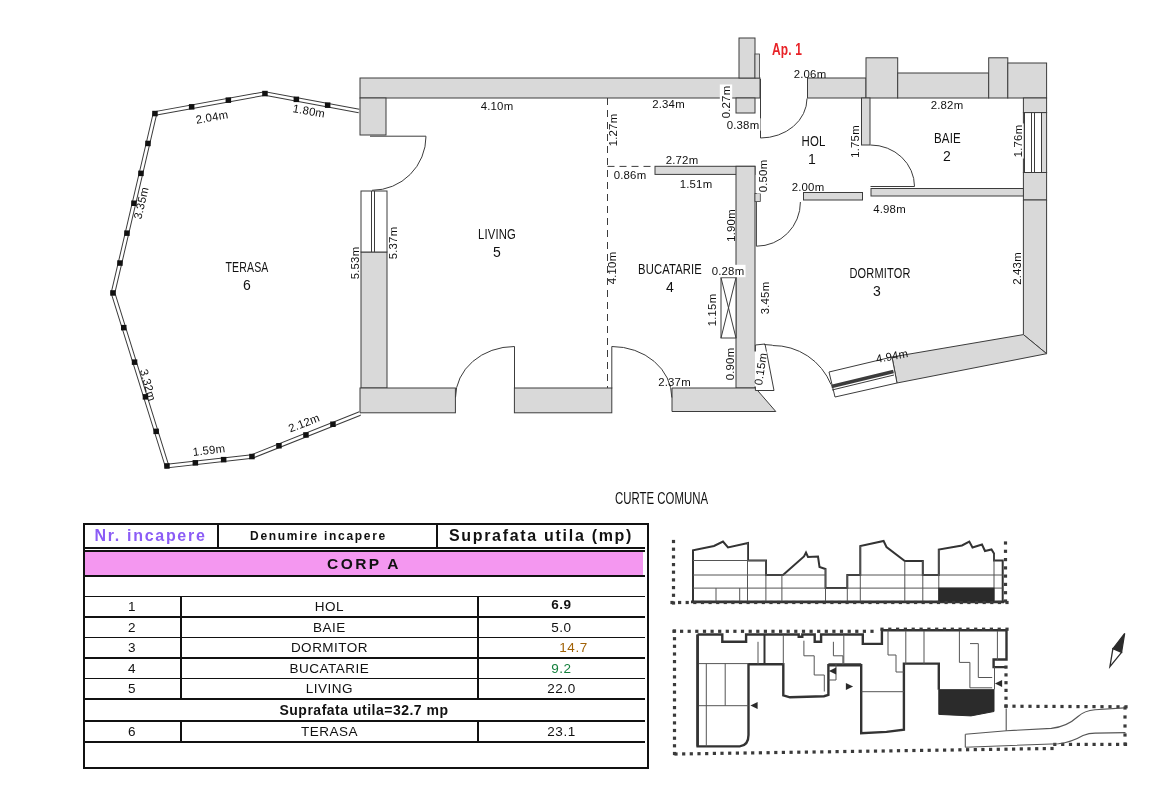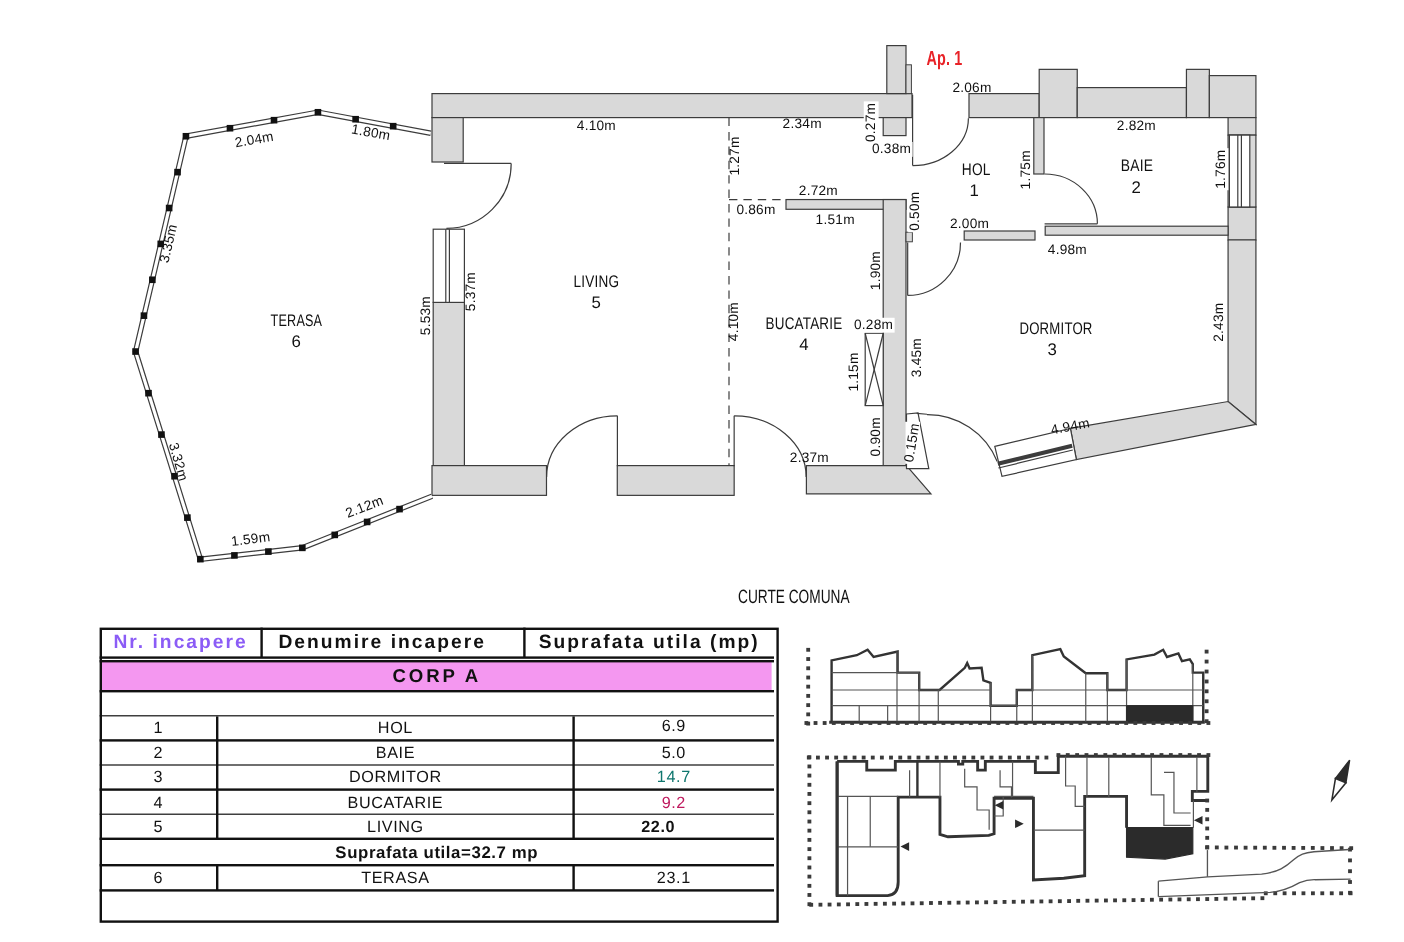--- a/index.html
+++ b/index.html
@@ -418,34 +418,34 @@
 <div style="position:absolute;left:83px;top:698.1px;width:562px;height:1.8px;background:#111"></div>
 <div style="position:absolute;left:83px;top:720.1px;width:562px;height:1.8px;background:#111"></div>
 <div style="position:absolute;left:83px;top:741.1px;width:562px;height:1.8px;background:#111"></div>
 <div style="position:absolute;left:217.2px;top:523px;width:1.6px;height:25px;background:#111"></div>
 <div style="position:absolute;left:436.2px;top:523px;width:1.6px;height:25px;background:#111"></div>
 <div style="position:absolute;left:180.2px;top:596.5px;width:1.6px;height:102.5px;background:#111"></div>
 <div style="position:absolute;left:477.2px;top:596.5px;width:1.6px;height:102.5px;background:#111"></div>
 <div style="position:absolute;left:180.2px;top:721px;width:1.6px;height:21px;background:#111"></div>
 <div style="position:absolute;left:477.2px;top:721px;width:1.6px;height:21px;background:#111"></div>
 <div style="position:absolute;left:83px;top:523px;width:135px;height:25px;display:flex;align-items:center;justify-content:center;font-size:16px;font-weight:bold;letter-spacing:1.7px;color:#8b5cf6">Nr. incapere</div>
-<div style="position:absolute;left:218px;top:523px;width:201px;height:25px;display:flex;align-items:center;justify-content:center;font-size:16px;font-weight:bold;letter-spacing:1.7px;color:#111">Denumire incapere</div>
+<div style="position:absolute;left:218px;top:523px;width:201px;height:25px;display:flex;align-items:center;justify-content:center;font-size:12px;font-weight:bold;letter-spacing:1.7px;color:#111">Denumire incapere</div>
 <div style="position:absolute;left:83px;top:551px;width:562px;height:25px;display:flex;align-items:center;justify-content:center;font-size:15.5px;font-weight:bold;letter-spacing:2.4px;color:#111">CORP A</div>
 <div style="position:absolute;left:437px;top:523px;width:208px;height:25px;display:flex;align-items:center;justify-content:center;font-size:16px;font-weight:bold;letter-spacing:1.7px;color:#111">Suprafata utila (mp)</div>
 <div style="position:absolute;left:83px;top:596.5px;width:98px;height:20.5px;display:flex;align-items:center;justify-content:center;font-size:13.5px;font-weight:normal;letter-spacing:0.5px;color:#111">1</div>
 <div style="position:absolute;left:181px;top:596.5px;width:297px;height:20.5px;display:flex;align-items:center;justify-content:center;font-size:13.5px;font-weight:normal;letter-spacing:0.5px;color:#111">HOL</div>
-<div style="position:absolute;left:478px;top:596.5px;width:167px;height:16px;display:flex;align-items:center;justify-content:center;font-size:13.5px;font-weight:normal;letter-spacing:0.5px;color:#111">6.9</div>
+<div style="position:absolute;left:478px;top:596.5px;width:167px;height:16px;display:flex;align-items:center;justify-content:center;font-size:13.5px;font-weight:bold;letter-spacing:0.5px;color:#111">6.9</div>
 <div style="position:absolute;left:83px;top:617px;width:98px;height:20.5px;display:flex;align-items:center;justify-content:center;font-size:13.5px;font-weight:normal;letter-spacing:0.5px;color:#111">2</div>
 <div style="position:absolute;left:181px;top:617px;width:297px;height:20.5px;display:flex;align-items:center;justify-content:center;font-size:13.5px;font-weight:normal;letter-spacing:0.5px;color:#111">BAIE</div>
 <div style="position:absolute;left:478px;top:617px;width:167px;height:20.5px;display:flex;align-items:center;justify-content:center;font-size:13.5px;font-weight:normal;letter-spacing:0.5px;color:#111">5.0</div>
 <div style="position:absolute;left:83px;top:637.5px;width:98px;height:20.5px;display:flex;align-items:center;justify-content:center;font-size:13.5px;font-weight:normal;letter-spacing:0.5px;color:#111">3</div>
 <div style="position:absolute;left:181px;top:637.5px;width:297px;height:20.5px;display:flex;align-items:center;justify-content:center;font-size:13.5px;font-weight:normal;letter-spacing:0.5px;color:#111">DORMITOR</div>
-<div style="position:absolute;left:478px;top:637.5px;width:167px;height:20.5px;display:flex;align-items:center;justify-content:center;font-size:13.5px;font-weight:normal;letter-spacing:0.5px;color:#0f766e">14.7</div>
+<div style="position:absolute;left:490px;top:637.5px;width:167px;height:20.5px;display:flex;align-items:center;justify-content:center;font-size:13.5px;font-weight:normal;letter-spacing:0.5px;color:#a16207">14.7</div>
 <div style="position:absolute;left:83px;top:658px;width:98px;height:20.5px;display:flex;align-items:center;justify-content:center;font-size:13.5px;font-weight:normal;letter-spacing:0.5px;color:#111">4</div>
 <div style="position:absolute;left:181px;top:658px;width:297px;height:20.5px;display:flex;align-items:center;justify-content:center;font-size:13.5px;font-weight:normal;letter-spacing:0.5px;color:#111">BUCATARIE</div>
-<div style="position:absolute;left:478px;top:658px;width:167px;height:20.5px;display:flex;align-items:center;justify-content:center;font-size:13.5px;font-weight:normal;letter-spacing:0.5px;color:#be185d">9.2</div>
+<div style="position:absolute;left:478px;top:658px;width:167px;height:20.5px;display:flex;align-items:center;justify-content:center;font-size:13.5px;font-weight:normal;letter-spacing:0.5px;color:#15803d">9.2</div>
 <div style="position:absolute;left:83px;top:678.5px;width:98px;height:20.5px;display:flex;align-items:center;justify-content:center;font-size:13.5px;font-weight:normal;letter-spacing:0.5px;color:#111">5</div>
 <div style="position:absolute;left:181px;top:678.5px;width:297px;height:20.5px;display:flex;align-items:center;justify-content:center;font-size:13.5px;font-weight:normal;letter-spacing:0.5px;color:#111">LIVING</div>
-<div style="position:absolute;left:465px;top:678.5px;width:167px;height:20.5px;display:flex;align-items:center;justify-content:center;font-size:13.5px;font-weight:bold;letter-spacing:0.5px;color:#111">22.0</div>
+<div style="position:absolute;left:478px;top:678.5px;width:167px;height:20.5px;display:flex;align-items:center;justify-content:center;font-size:13.5px;font-weight:normal;letter-spacing:0.5px;color:#111">22.0</div>
 <div style="position:absolute;left:83px;top:699px;width:562px;height:22px;display:flex;align-items:center;justify-content:center;font-size:14px;font-weight:bold;letter-spacing:0.5px;color:#111">Suprafata utila=32.7 mp</div>
 <div style="position:absolute;left:83px;top:721px;width:98px;height:21px;display:flex;align-items:center;justify-content:center;font-size:13.5px;font-weight:normal;letter-spacing:0.5px;color:#111">6</div>
 <div style="position:absolute;left:181px;top:721px;width:297px;height:21px;display:flex;align-items:center;justify-content:center;font-size:13.5px;font-weight:normal;letter-spacing:0.5px;color:#111">TERASA</div>
 <div style="position:absolute;left:478px;top:721px;width:167px;height:21px;display:flex;align-items:center;justify-content:center;font-size:13.5px;font-weight:normal;letter-spacing:0.5px;color:#111">23.1</div>
 </div>
 </body></html>

